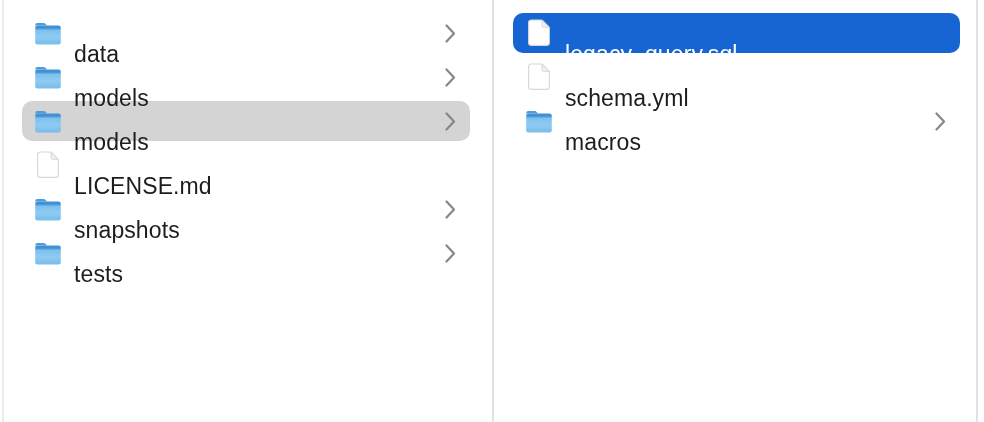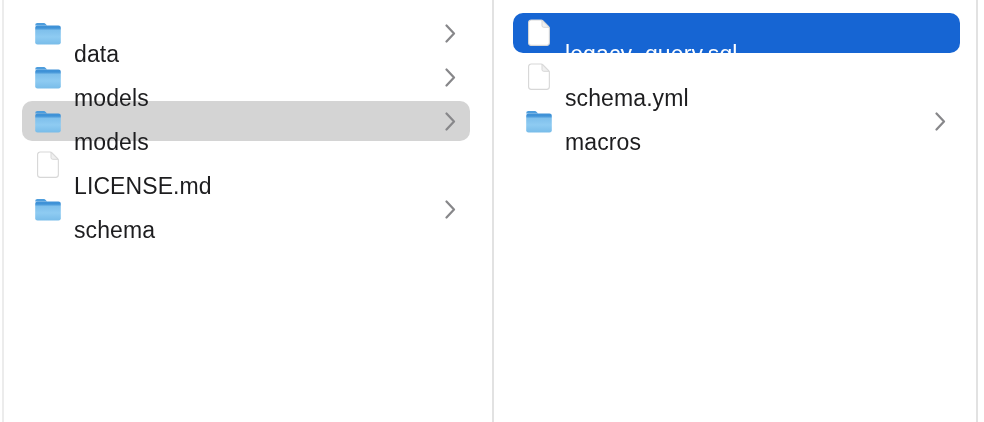--- a/index.html
+++ b/index.html
@@ -152,21 +152,36 @@
     <span class="spacer"></span>
 
   </div>
       <div class="row">
     <span class="icon-slot">
           <svg width="28" height="25" viewBox="0 0 28 25">
     <path d="M1.2 7 V4.2 a2.1 2.1 0 0 1 2.1 -2.1 h6.6 a2.1 2.1 0 0 1 1.7 0.85 L13.1 4.6 H1.2 z" fill="#4d9ddd"></path>
     <rect x="1.2" y="4.4" width="25.6" height="19.2" rx="2.3" fill="url(#folder-grad)"></rect>
   </svg>
         </span>
-    <span class="label">schema</span>
+    <span class="label">snapshots</span>
+    <span class="spacer"></span>
+    <span class="chevron">
+          <svg width="11" height="19" viewBox="0 0 11 19">
+    <polyline points="1.5,1.5 9,9.5 1.5,17.5" fill="none" stroke="#87878a" stroke-width="2.2" stroke-linecap="round" stroke-linejoin="round"></polyline>
+  </svg>
+        </span>
+  </div>
+      <div class="row">
+    <span class="icon-slot">
+          <svg width="28" height="25" viewBox="0 0 28 25">
+    <path d="M1.2 7 V4.2 a2.1 2.1 0 0 1 2.1 -2.1 h6.6 a2.1 2.1 0 0 1 1.7 0.85 L13.1 4.6 H1.2 z" fill="#4d9ddd"></path>
+    <rect x="1.2" y="4.4" width="25.6" height="19.2" rx="2.3" fill="url(#folder-grad)"></rect>
+  </svg>
+        </span>
+    <span class="label">tests</span>
     <span class="spacer"></span>
     <span class="chevron">
           <svg width="11" height="19" viewBox="0 0 11 19">
     <polyline points="1.5,1.5 9,9.5 1.5,17.5" fill="none" stroke="#87878a" stroke-width="2.2" stroke-linecap="round" stroke-linejoin="round"></polyline>
   </svg>
         </span>
   </div>
     </div>
   <div class="v-divider"></div>
   <div class="pane pane-right">

